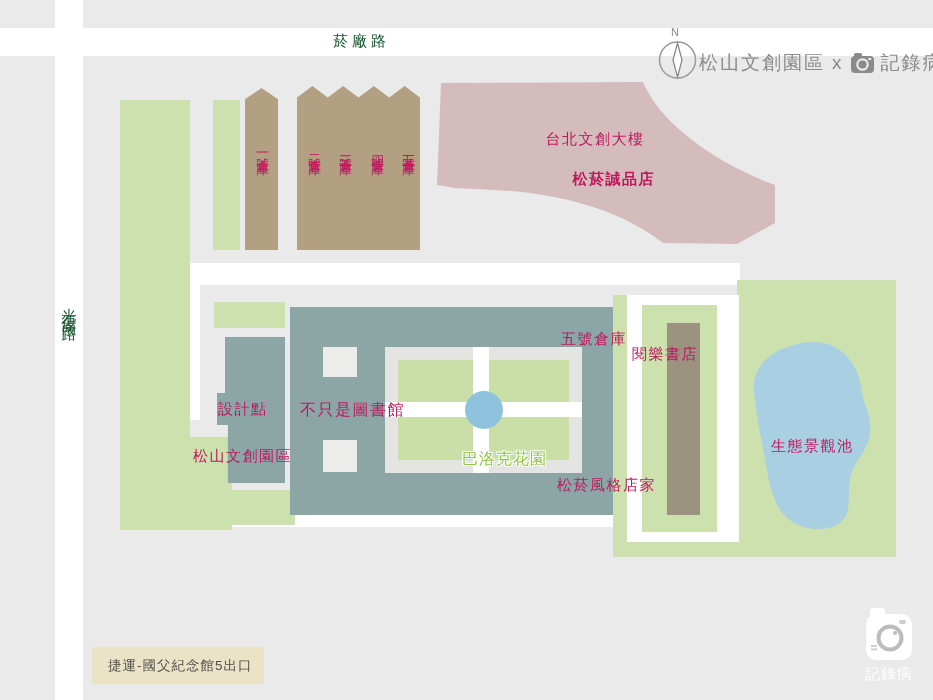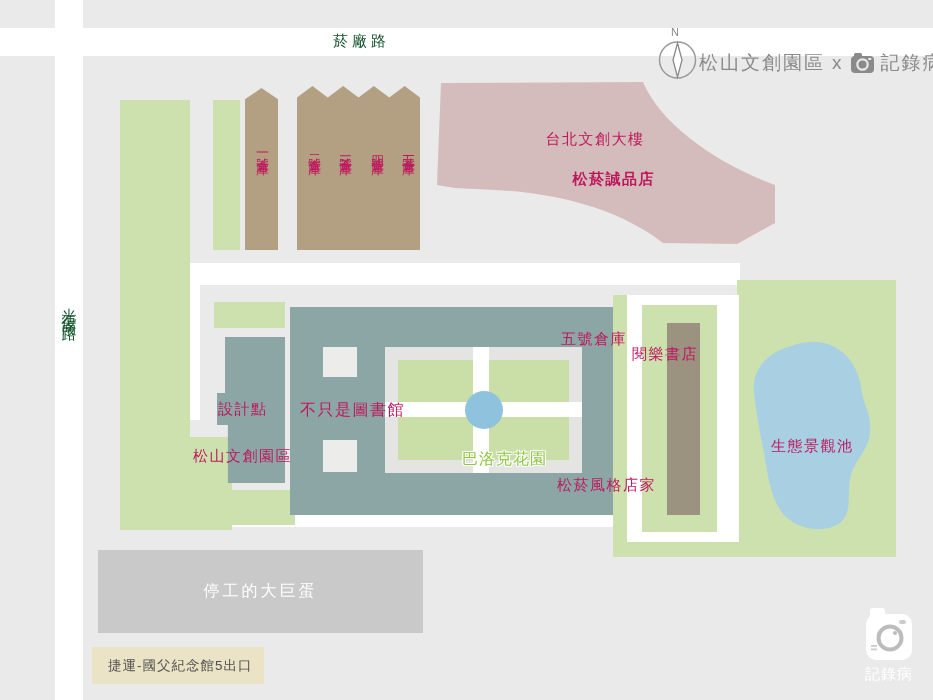--- a/index.html
+++ b/index.html
@@ -95,23 +95,20 @@
   <div class="teal dp" style="left:217px;top:337px;width:68px;height:146px;"></div>
 
   <div class="ring"></div>
   <div class="ring-inner"></div>
   <div class="brown"></div>
 
   <svg class="abs" style="left:745px;top:335px;" width="132" height="202" viewBox="0 0 132 202">
     <path d="M 43 12 C 22 18 6 36 9 58 C 11 78 15 98 19 118 C 23 142 26 166 40 181 C 55 196 83 199 97 186 C 108 175 101 157 106 140 C 111 123 123 116 125 98 C 127 79 118 70 116 52 C 113 31 100 13 79 8 C 66 5 54 8 43 12 Z" fill="#a9cfe3"></path>
   </svg>
 
-  <div class="dome">
-    <span class="dome-lbl">停工的大巨蛋</span>
-  </div>
 
   <div class="mrt">
     <span>捷運-國父紀念館5出口</span>
   </div>
 
   <div class="lbl lbl-road" style="left:333px;top:32px;">菸廠路</div>
   <div class="lbl lbl-road vtext" style="left:59px;top:296px;letter-spacing:6px;">光復南路</div>
 
   <div class="lbl vtext wh-lbl" style="left:254px;top:145px;">一號倉庫</div>
   <div class="lbl vtext wh-lbl" style="left:306px;top:145px;">二號倉庫</div>

